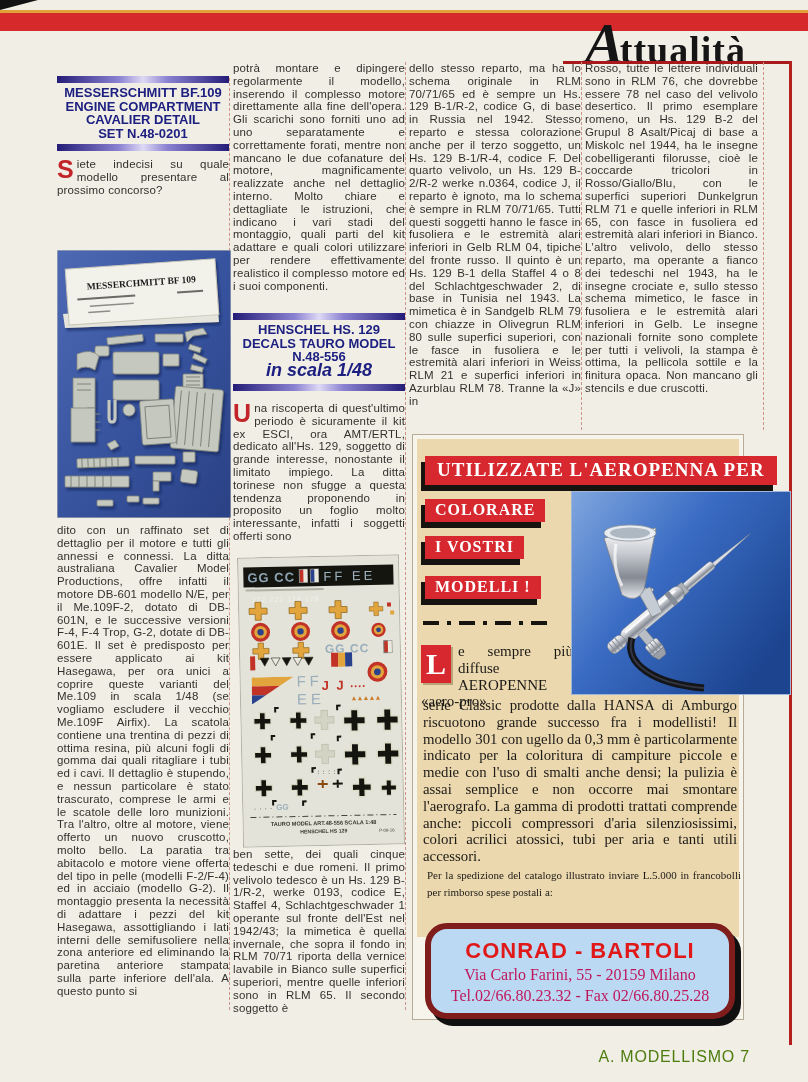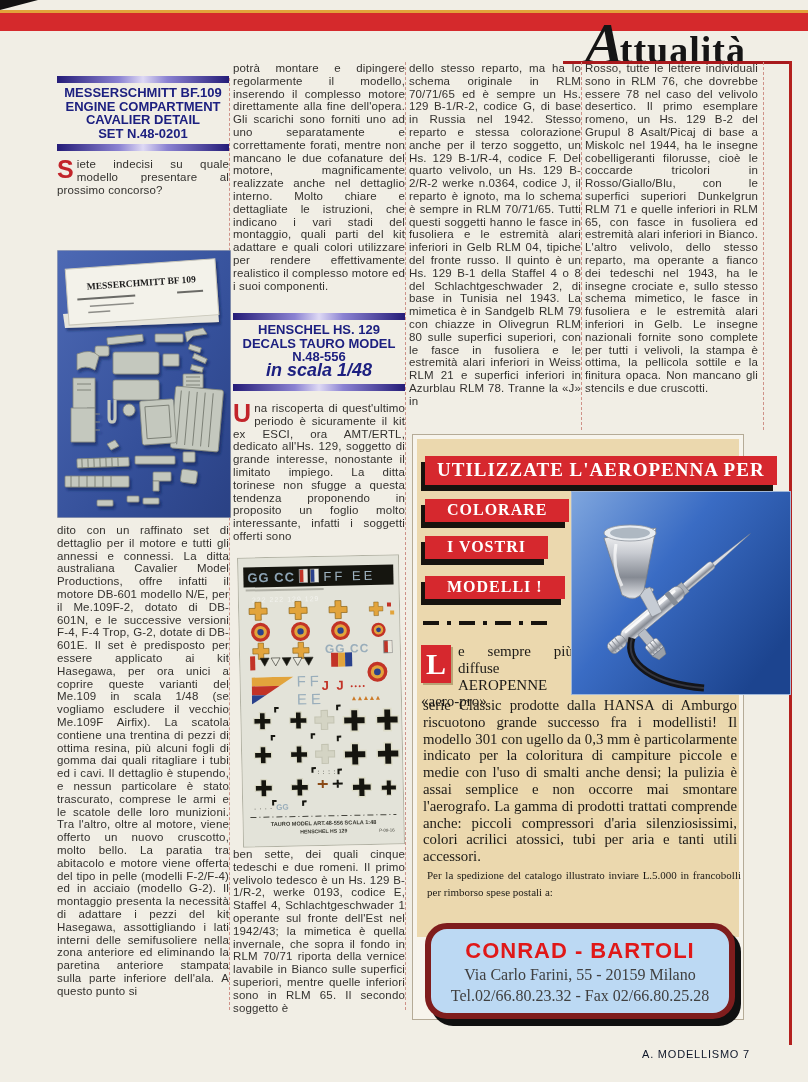--- a/index.html
+++ b/index.html
@@ -25,36 +25,36 @@
   .coltext{font-size:11.5px;line-height:12.8px;text-align:justify;letter-spacing:.15px;}
   .dropcap{float:left;color:#c2242a;font-weight:bold;font-size:25px;line-height:22px;padding-right:3px;}
   
   .ad-frame{left:412px;top:434px;width:330px;height:584px;background:#f7f4ec;
             border:1px solid #b5ab97;z-index:5;}
   .ad-beige{position:absolute;left:4px;top:4px;width:322px;height:498px;background:#ebd8ae;}
   .banner{position:absolute;background:#d6282e;color:#fff;white-space:nowrap;
           font-family:"Liberation Serif",serif;font-weight:bold;
           box-shadow:-4px 6px 0 #17130e;z-index:3;}
   .banner.big{font-size:19px;letter-spacing:1px;padding:3px 12px 4px;}
-  .banner.small{font-size:16px;letter-spacing:1px;padding:2px 22px 3px;}
+  .banner.small{font-size:16px;letter-spacing:1px;padding:2px 10px 3px;}
   .ad-photo{position:absolute;left:158px;top:56px;width:218px;height:202px;z-index:1;
             border:1px solid #9fb6d8;}
   .ad-serif{font-family:"Liberation Serif",serif;color:#1c1a17;text-align:justify;}
   .ad-dropcap{float:left;width:30px;height:38px;background:#d6282e;color:#fff;
               font-family:"Liberation Serif",serif;font-weight:bold;font-size:30px;
               text-align:center;line-height:38px;margin:2px 7px 2px 0;
               box-shadow:2px 2px 0 #b8a476;}
   .contact-box{position:absolute;left:12px;top:488px;width:298px;height:84px;
                background:#bcd9f3;border:6px solid #7f1d1d;border-radius:22px;
                box-shadow:6px 7px 0 #101010;text-align:center;}
   .contact-name{color:#e01818;font-weight:bold;font-size:22px;letter-spacing:1px;
                 margin-top:9px;font-family:"Liberation Sans",sans-serif;}
-  .contact-line{font-family:"Liberation Serif",serif;font-size:16px;color:#404040;line-height:21px;}
-  .page-footer{left:498px;top:1048px;width:252px;text-align:right;font-size:11px;
-               color:#0f172a;letter-spacing:.8px;}
+  .contact-line{font-family:"Liberation Serif",serif;font-size:16px;color:#be185d;line-height:21px;}
+  .page-footer{left:498px;top:1048px;width:252px;text-align:right;font-size:16px;
+               color:#4d7c0f;letter-spacing:.8px;}
   .decal-wrap{left:240px;top:556px;width:162px;height:290px;transform:rotate(-1.2deg);z-index:4;}
   .photo1{left:57px;top:250px;width:174px;height:268px;z-index:4;}
 </style>
 </head>
 <body>
 
 <div class="page">
 
   <div class="abs corner-mark"></div>
   <div class="abs yellow-line"></div>

